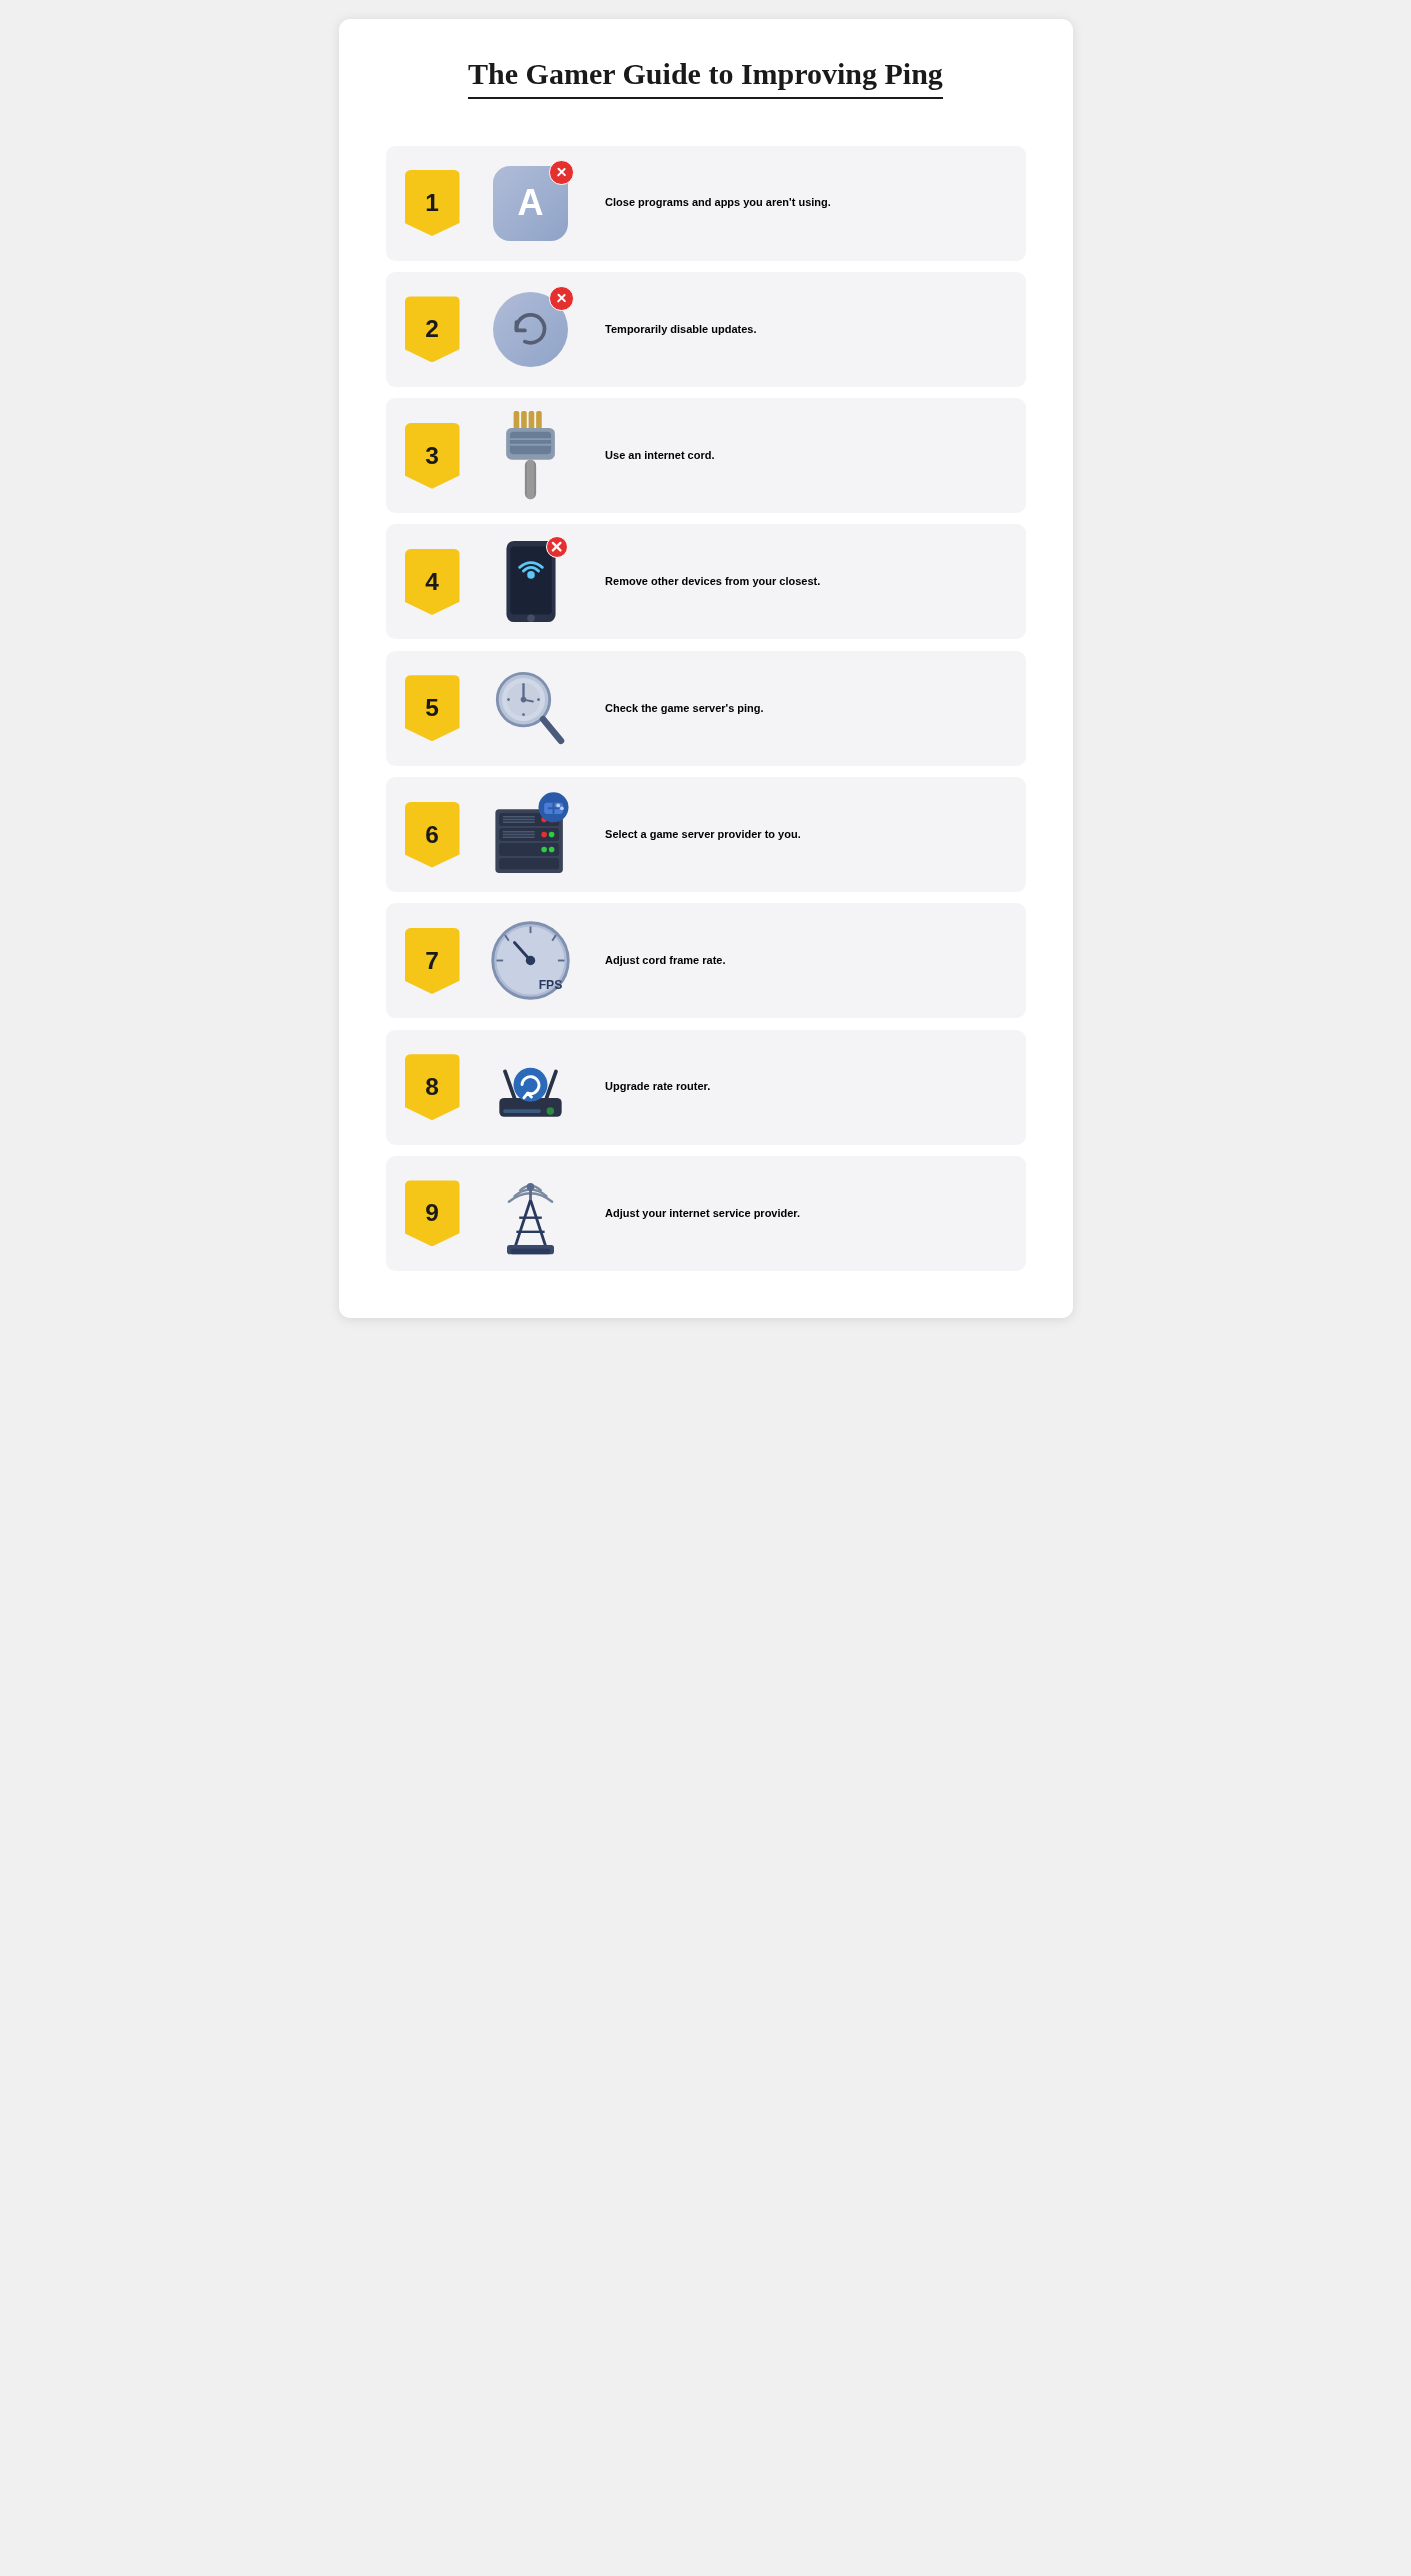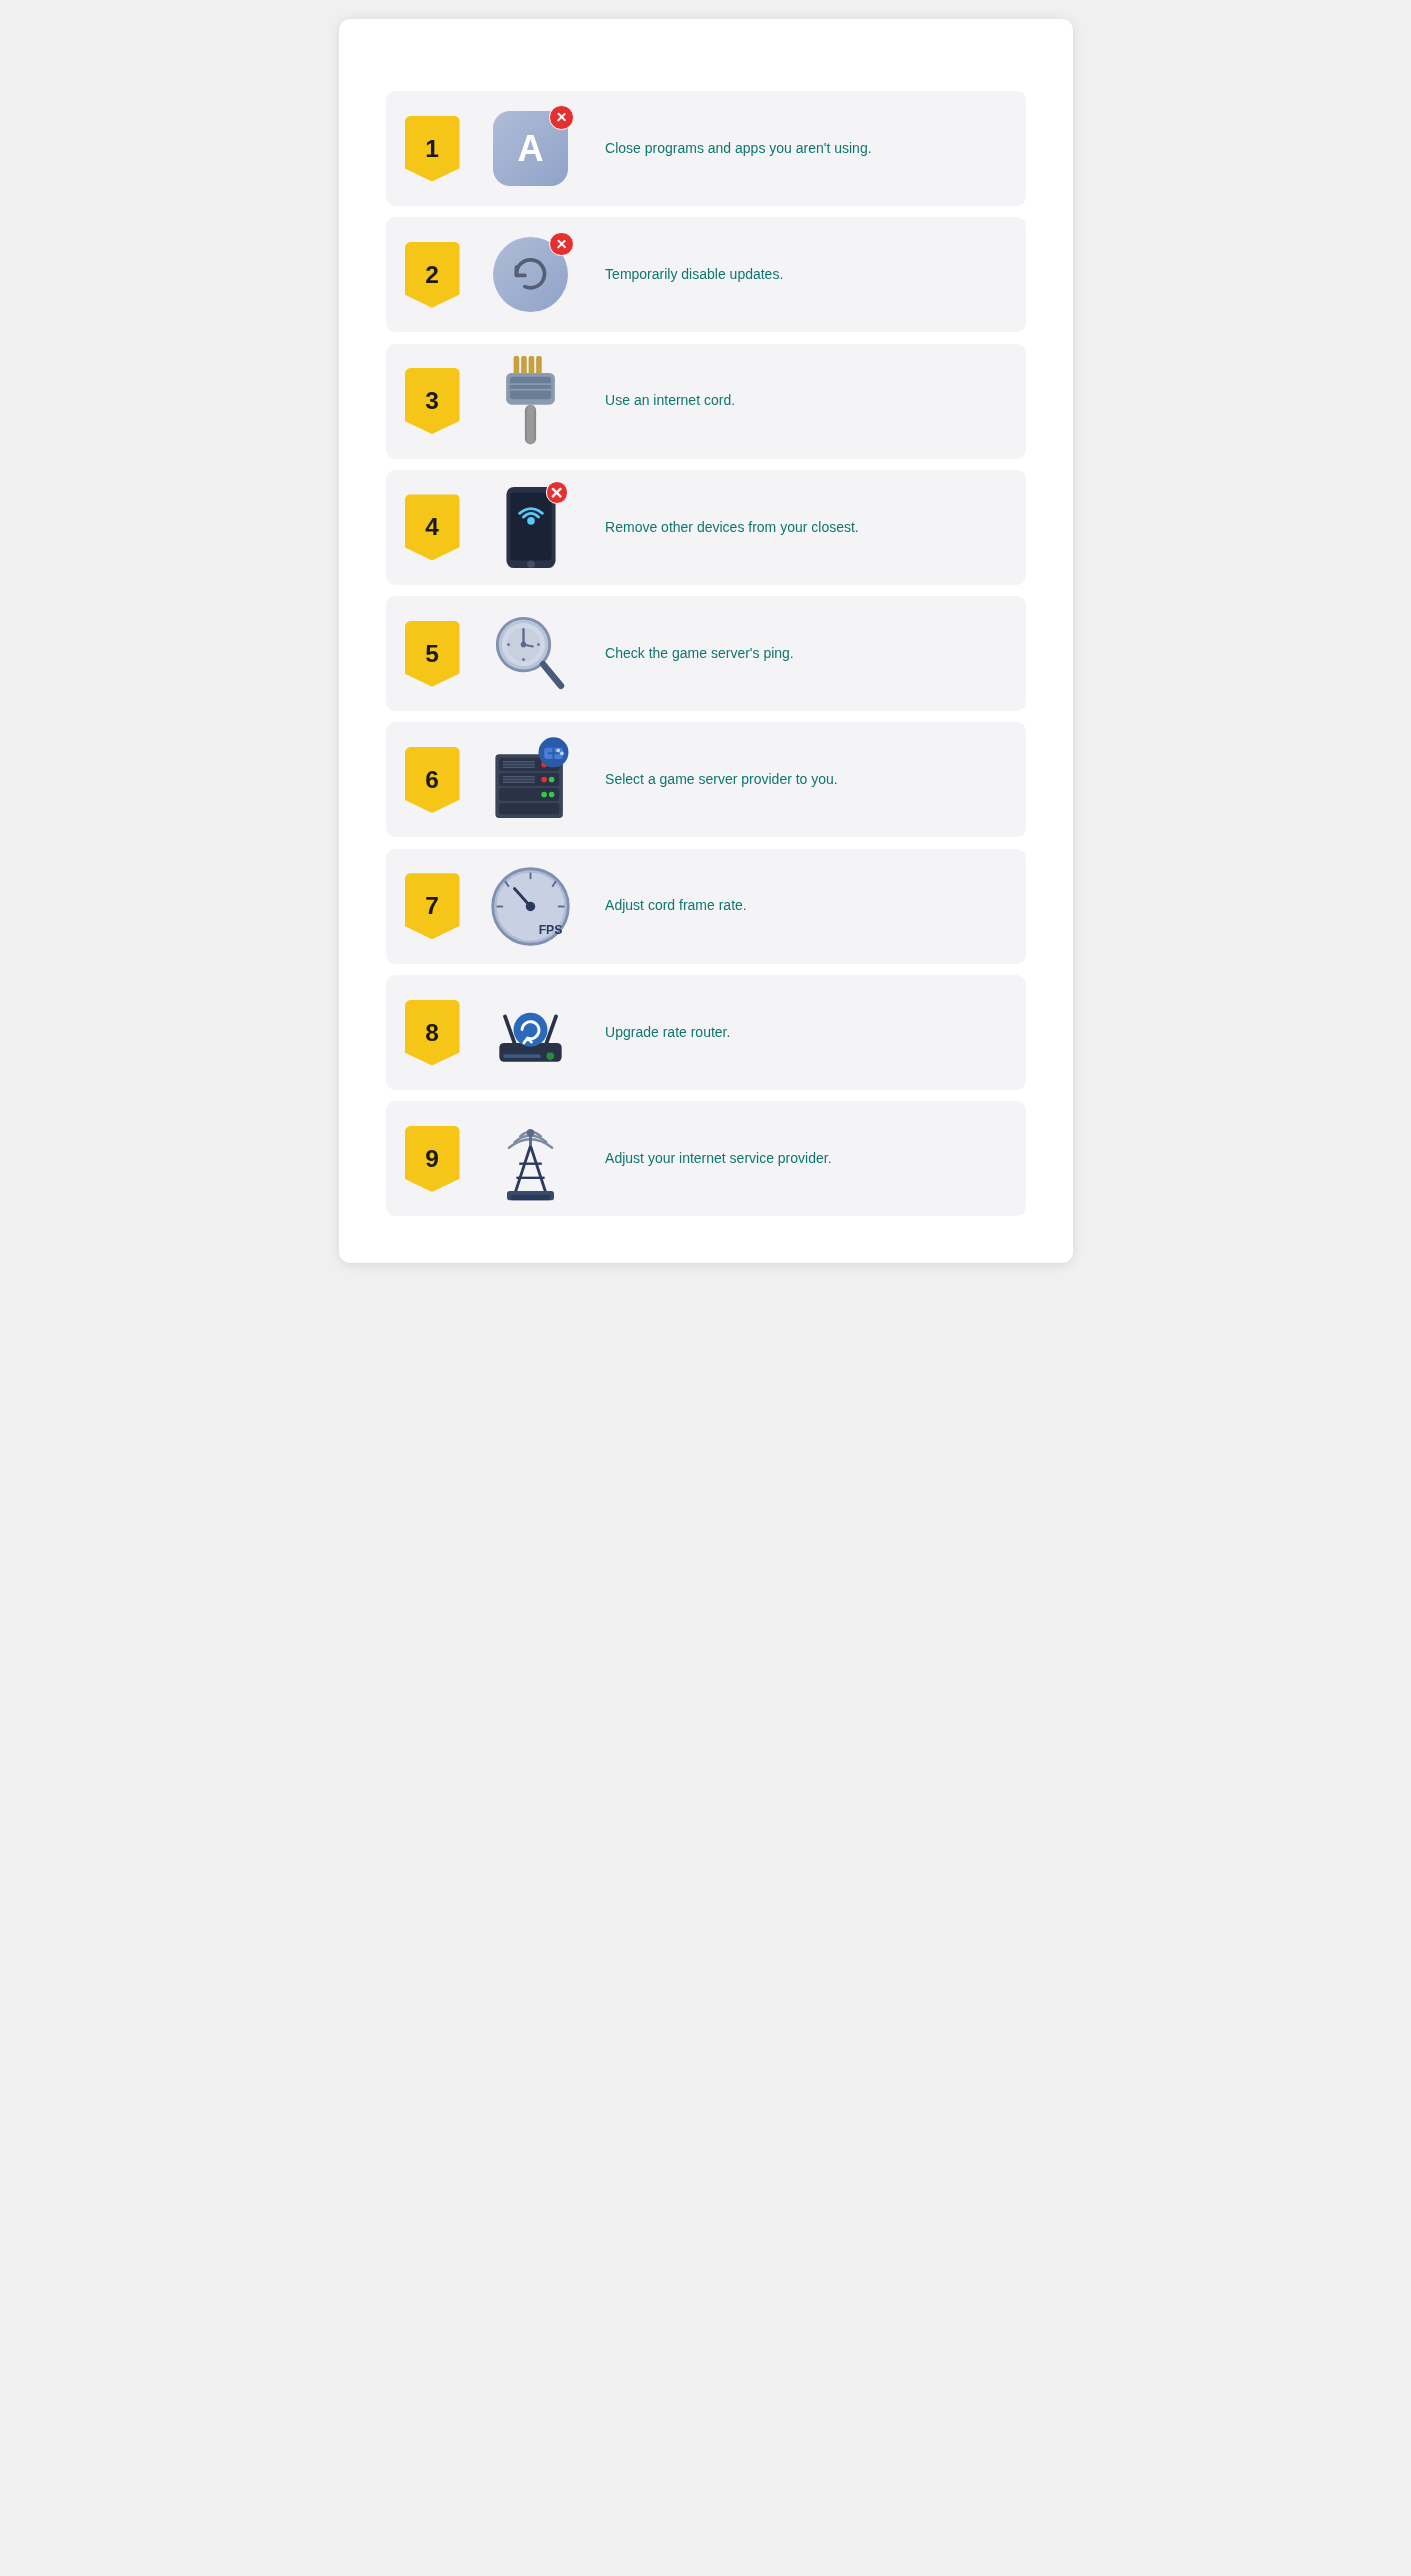--- a/index.html
+++ b/index.html
@@ -76,24 +76,25 @@
       min-width: 104px;
       height: 85px;
       display: flex;
       align-items: center;
       justify-content: center;
       margin-right: 22.6px;
       flex-shrink: 0;
       position: relative;
     }
     .item-text {
-      font-size: 14px;
-      color: #0f766e;
+      font-size: 11px;
+      color: #000000;
       font-family: Arial, sans-serif;
       line-height: 1.4;
+      font-weight: bold;
     }
 
     
     
     .icon-app {
       width: 75px;
       height: 75px;
       background: linear-gradient(135deg, #b0bcd8 0%, #8fa3c8 100%);
       border-radius: 17px;
       display: flex;
@@ -142,20 +143,21 @@
       align-items: center;
       justify-content: center;
       position: relative;
     }
   </style>
 </head>
 <body>
 
 <div class="card">
   <div class="header">
+    <h1>The Gamer Guide to Improving Ping</h1>
   </div>
 
   <div class="items-list">
 
     <div class="item-row">
       <div class="number-badge">
         <span>1</span>
       </div>
       <div class="icon-area">
         <div class="icon-app">

